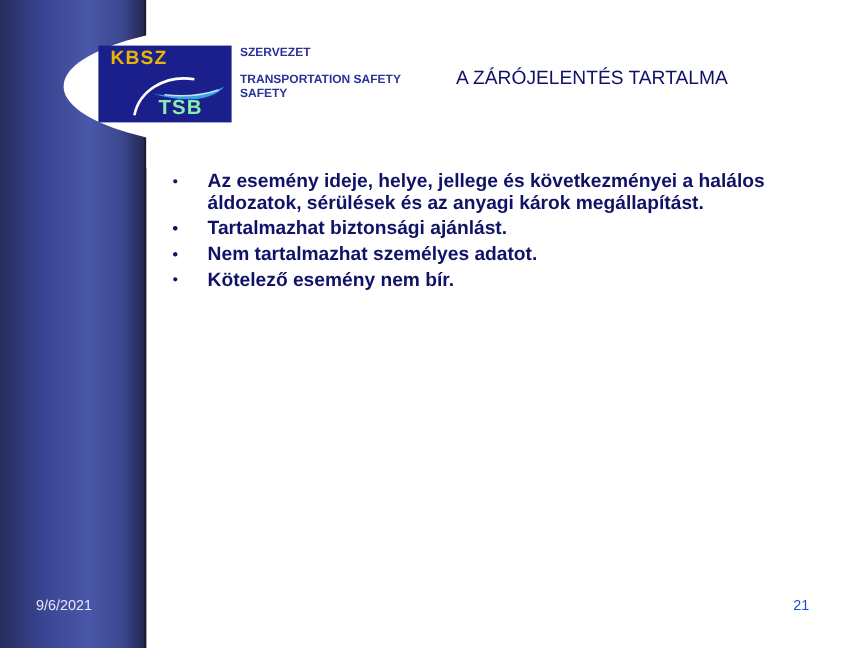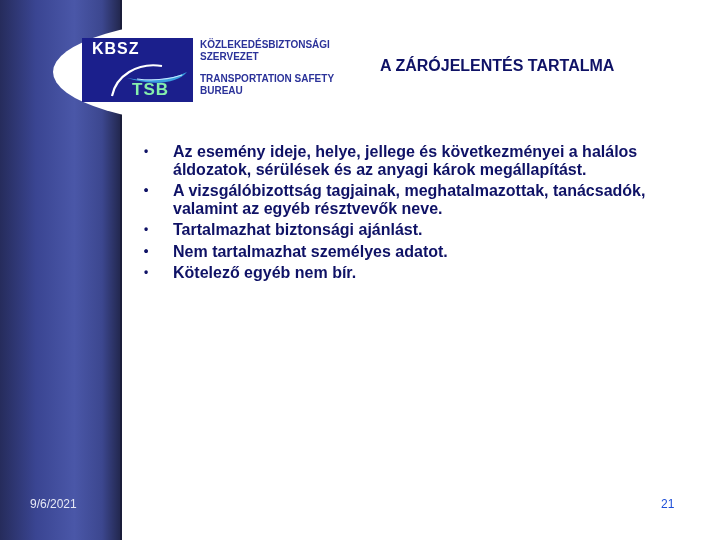--- a/index.html
+++ b/index.html
@@ -19,34 +19,34 @@
     }
     .logo-mask {
       position: absolute; left: 122px; top: 0; width: 300px; height: 140px; background: #ffffff;
     }
     .logo-box {
       position: absolute; left: 82px; top: 38px; width: 111px; height: 64px;
       background: #1b1f8c;
     }
     .logo-kbsz {
       position: absolute; left: 10px; top: 2px; font-weight: bold; font-size: 16px;
-      color: #ffffff; letter-spacing: 1px;
+      color: #eab308; letter-spacing: 1px;
     }
     .logo-tsb {
       position: absolute; left: 50px; top: 42px; font-weight: bold; font-size: 17px;
       color: #86efac; letter-spacing: 1px;
     }
     .logo-swoosh { position: absolute; left: 0; top: 0; }
     .org-name {
       position: absolute; left: 200px; top: 39px; font-weight: bold; font-size: 10px;
       color: #2b3299; line-height: 12px;
     }
     .org-name .gap { height: 10px; }
     .slide-title {
-      position: absolute; left: 380px; top: 57px; font-weight: bold; font-size: 16px;
+      position: absolute; left: 380px; top: 57px; font-weight: normal; font-size: 16px;
       color: #0f1266; white-space: nowrap;
     }
     .content {
       position: absolute; left: 144px; top: 143px; width: 560px;
       margin: 0; padding: 0; list-style: none;
     }
     .content li {
       position: relative; padding-left: 29px; margin-bottom: 4px;
       font-weight: bold; font-size: 16px; line-height: 17.5px; color: #0f1266;
     }
@@ -71,33 +71,32 @@
   <svg class="logo-swoosh" width="111" height="64" viewBox="0 0 111 64">
     <path d="M30 58 C 34 38, 55 24, 80 28" stroke="#ffffff" stroke-width="2.2" fill="none"></path>
     <path d="M45 40 C 65 44, 90 42, 105 34 C 95 46, 70 48, 45 40 Z" fill="#3aa0e0"></path>
     <path d="M55 41 C 72 43, 88 41, 100 37" stroke="#bfe6ff" stroke-width="1.2" fill="none"></path>
   </svg>
   <span class="logo-kbsz">KBSZ</span>
   <span class="logo-tsb">TSB</span>
 </div>
 
 <div class="org-name">
-  <div>KÖZLEKEDÉSBIZTONSÁGI</div>
   <div>SZERVEZET</div>
   <div class="gap"></div>
   <div>TRANSPORTATION SAFETY</div>
-  <div>BUREAU</div>
+  <div>SAFETY</div>
 </div>
 
 <div class="slide-title">A ZÁRÓJELENTÉS TARTALMA</div>
 
 <ul class="content">
   <li><span class="bullet">•</span><span>Az esemény ideje, helye,  jellege  és következményei a halálos áldozatok, sérülések és az anyagi károk megállapítást.</span></li>
   <li><span class="bullet">•</span></li>
-  <li><span class="bullet">•</span><span>A vizsgálóbizottság tagjainak, meghatalmazottak, tanácsadók, valamint az egyéb résztvevők neve.</span></li>
+  <li><span class="bullet">•</span></li>
   <li><span class="bullet">•</span><span>Tartalmazhat biztonsági ajánlást.</span></li>
   <li><span class="bullet">•</span></li>
   <li><span class="bullet">•</span><span>Nem tartalmazhat személyes adatot.</span></li>
-  <li><span class="bullet">•</span><span>Kötelező egyéb nem bír.</span></li>
+  <li><span class="bullet">•</span><span>Kötelező esemény nem bír.</span></li>
 </ul>
 
 <div class="footer-date">9/6/2021</div>
 <div class="footer-page">21</div>
 
 </body></html>

